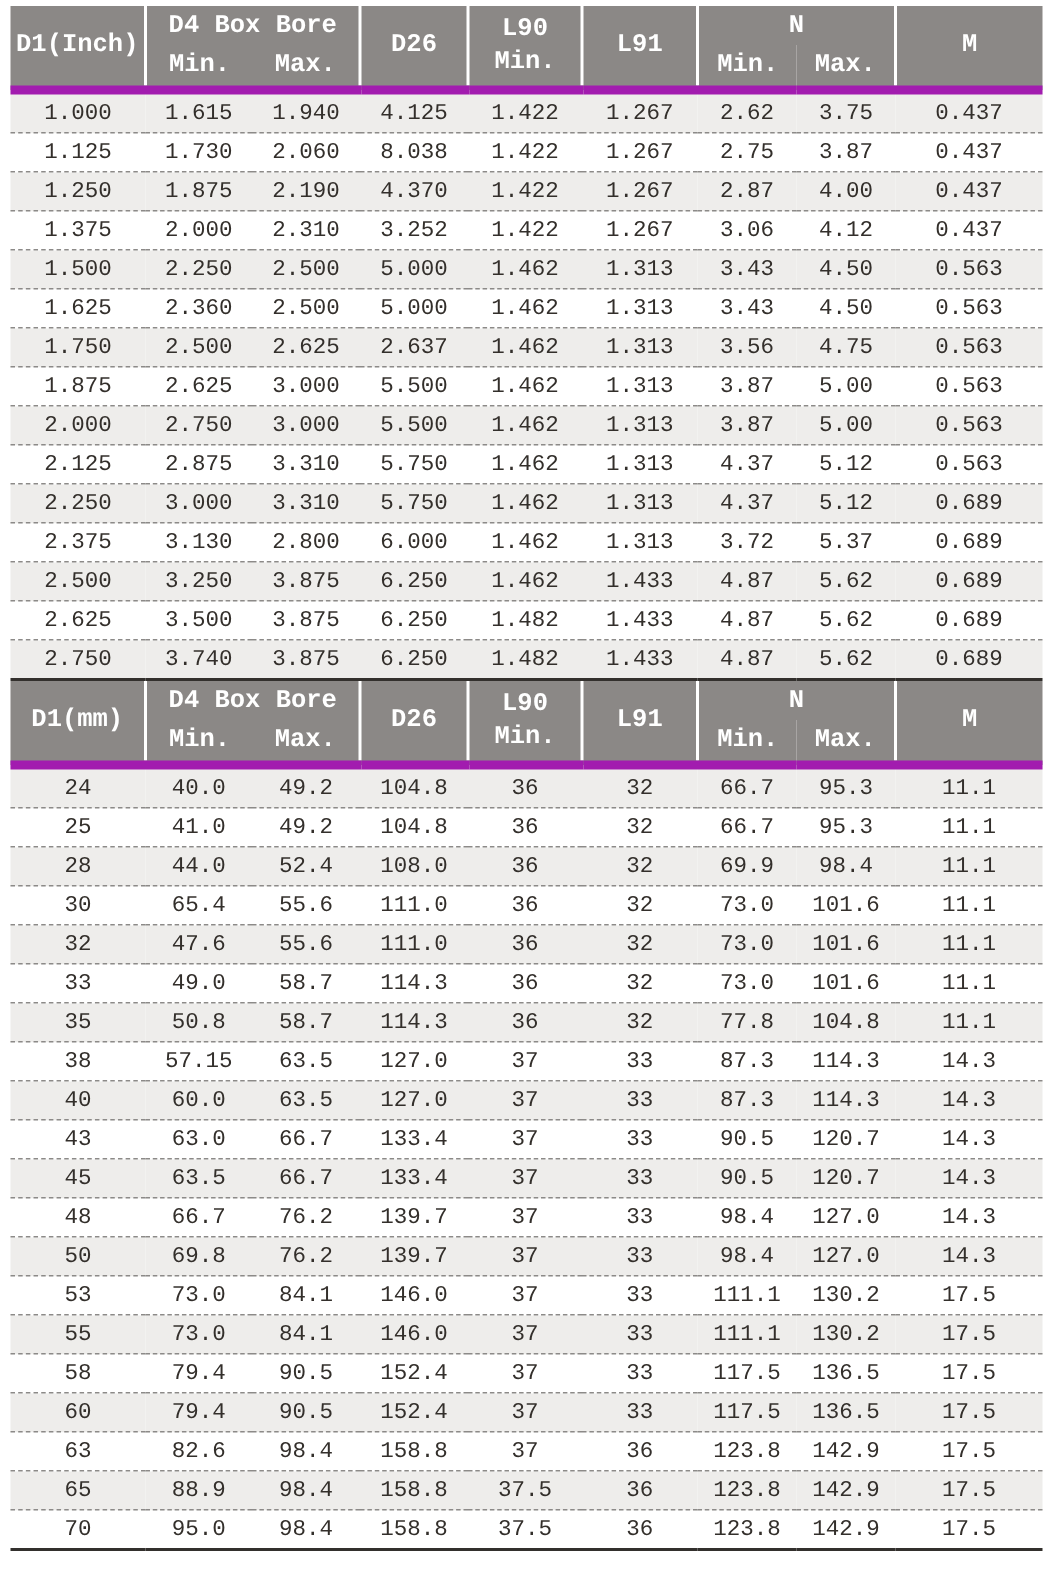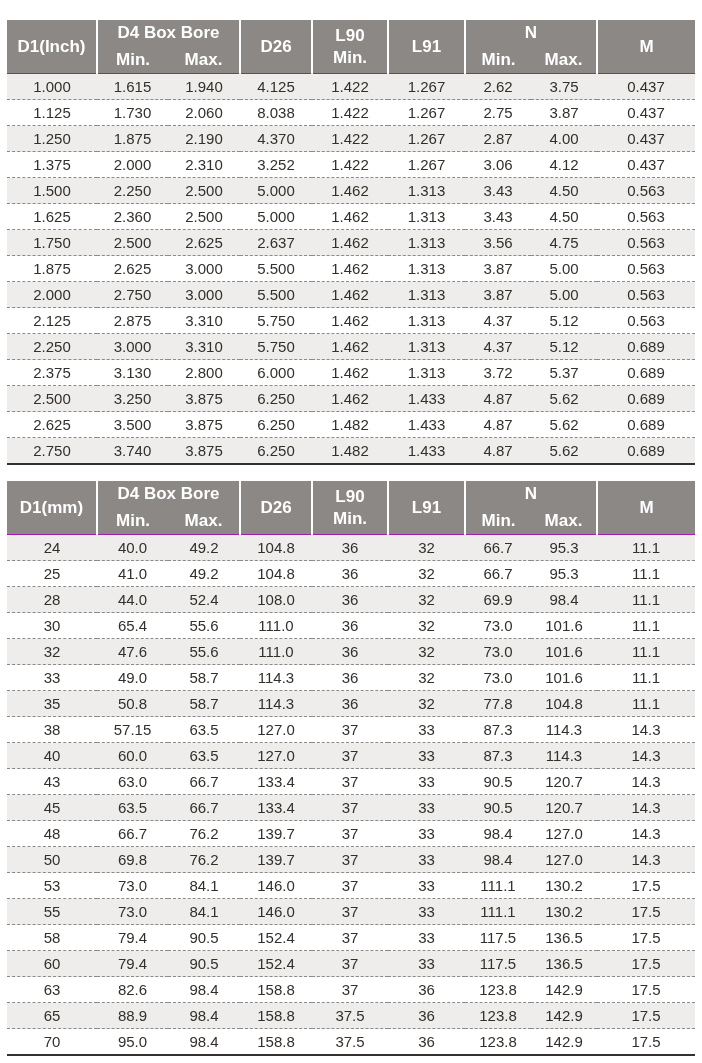--- a/index.html
+++ b/index.html
@@ -8,29 +8,29 @@
     background: #ffffff;
     font-family: "Liberation Sans", "DejaVu Sans", sans-serif;
   }
   body {
     width: 702px;
     height: 1063px;
     box-sizing: border-box;
     overflow: hidden;
   }
   .page {
-    padding: 20px 7px 0 7px;
+    padding: 4px 7px 0 7px;
+    font-family: Liberation Mono, monospace;
   }
   table.spec {
     width: 688px;
     border-collapse: collapse;
     table-layout: fixed;
   }
   table.spec + table.spec {
-    margin-top: 16px;
   }
   
   .spec thead th {
     background: #8b8886;
     color: #ffffff;
     font-weight: bold;
     font-size: 17px;
     text-align: center;
     vertical-align: middle;
     padding: 0;
@@ -46,21 +46,21 @@
     height: 25px;
     padding: 0;
     text-align: center;
     vertical-align: middle;
     font-size: 15px;
     color: #332f2b;
     border-bottom: 1px dashed #8c8a88;
     background: #ffffff;
   }
   .spec tbody tr:nth-child(odd) td { background: #eeedeb; }
-  .spec tbody tr:first-child td { border-top: 1px solid #a21caf; }
+  .spec tbody tr:first-child td { border-top: 6px solid #a21caf; }
   .spec tbody tr:last-child td { border-bottom: 2px solid #33302d; }
 </style>
 </head>
 <body>
 
 <div class="page">
 
   <table class="spec">
     <colgroup>
       <col style="width:90px">

